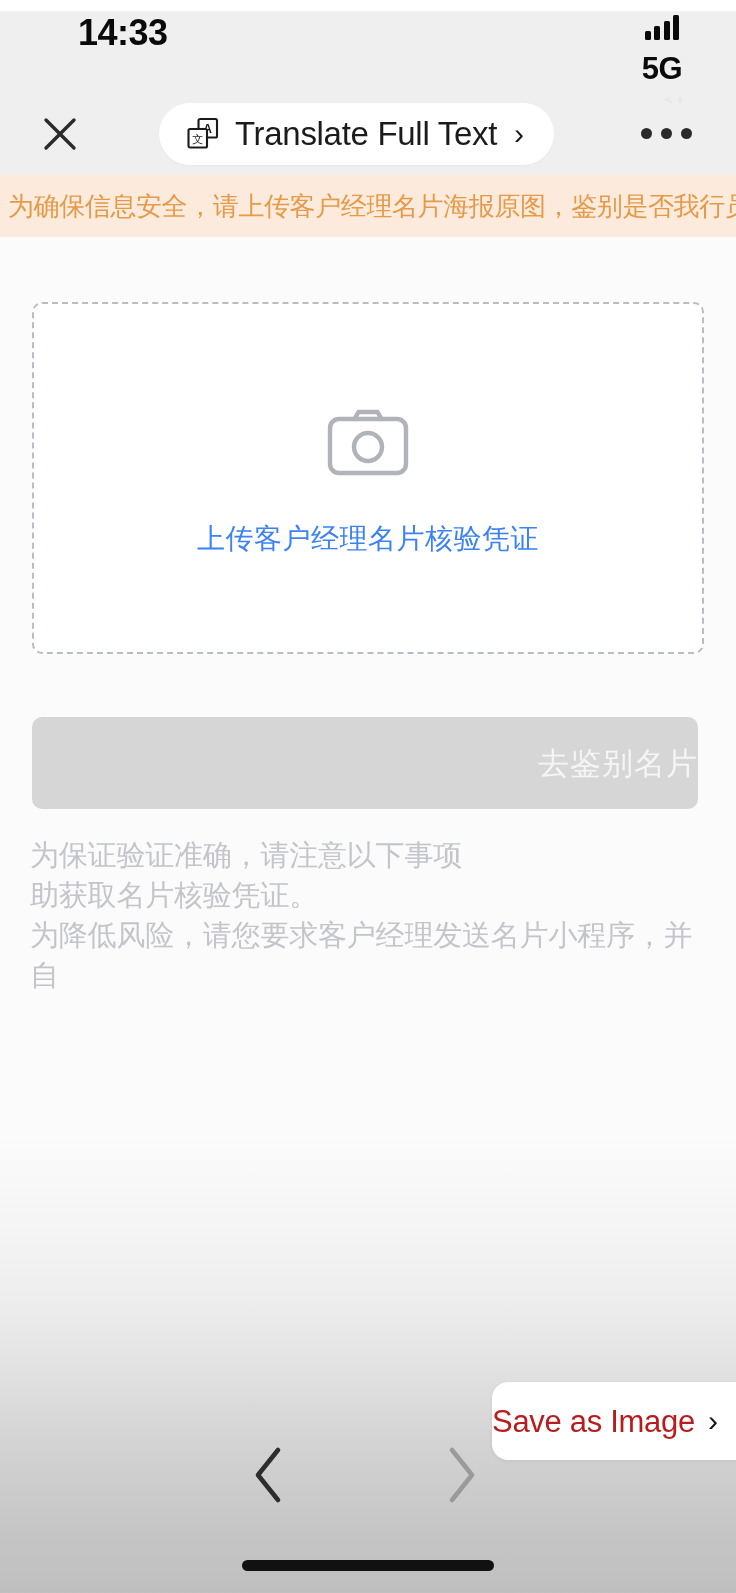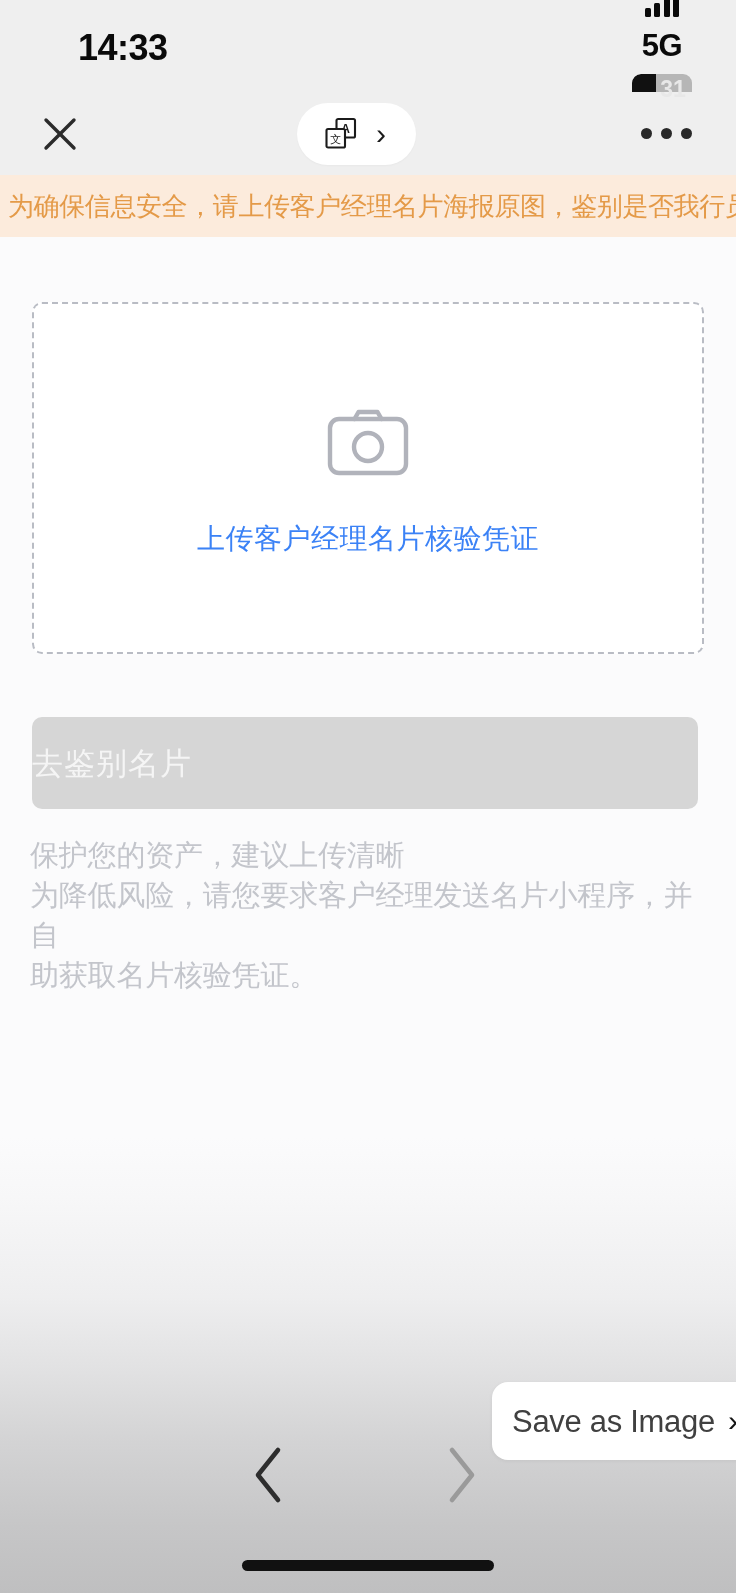--- a/index.html
+++ b/index.html
@@ -19,27 +19,26 @@
     position: relative;
     width: 736px;
     height: 1593px;
     background: #ffffff;
     overflow: hidden;
   }
 
   
   .status-bar {
     position: absolute;
-    top: 0;
+    top: 11px;
     left: 0;
     width: 736px;
     height: 92px;
     background: #efefef;
     display: flex;
-    align-items: center;
     justify-content: space-between;
     padding: 0 44px 0 78px;
     box-sizing: border-box;
   }
   .status-time {
     font-size: 36px;
     font-weight: bold;
     color: #0a0a0a;
     letter-spacing: -0.5px;
     line-height: 1;
@@ -241,21 +240,21 @@
     position: absolute;
     top: 480px;
     left: 32px;
     width: 666px;
     height: 92px;
     border-radius: 10px;
     background: #d6d6d6;
     border: none;
     display: flex;
     align-items: center;
-    justify-content: flex-start;
+    justify-content: flex-end;
     cursor: default;
     padding: 0;
   }
   .primary-btn-label {
     font-size: 31px;
     color: #f5f5f5;
     line-height: 1;
     letter-spacing: 1px;
   }
 
@@ -282,24 +281,23 @@
     height: 78px;
     background: #ffffff;
     border-radius: 16px 0 0 16px;
     display: flex;
     align-items: center;
     cursor: pointer;
     box-shadow: 0 1px 4px rgba(0,0,0,0.06);
   }
   .save-pill-label {
     font-size: 31px;
-    color: #404040;
+    color: #b91c1c;
     line-height: 1;
     white-space: nowrap;
-    padding-left: 20px;
     letter-spacing: -0.3px;
   }
   .save-chev {
     font-size: 30px;
     color: #141414;
     line-height: 1;
     margin-left: 13px;
     font-weight: 300;
   }
 
@@ -366,20 +364,21 @@
       </svg>
     </div>
 
     <div class="translate-pill">
       <svg width="36" height="36" viewBox="0 0 36 36">
         <rect x="13.5" y="3" width="18.5" height="18.5" rx="1.6" fill="#ffffff" stroke="#1b1b1b" stroke-width="2.1"></rect>
         <text x="22.7" y="16.6" font-family="'Liberation Sans',sans-serif" font-size="12" font-weight="bold" fill="#1b1b1b" text-anchor="middle">A</text>
         <rect x="3.5" y="13" width="18.5" height="18.5" rx="1.6" fill="#ffffff" stroke="#1b1b1b" stroke-width="2.1"></rect>
         <text x="12.7" y="26.8" font-family="'DejaVu Sans',sans-serif" font-size="11" fill="#1b1b1b" text-anchor="middle">文</text>
       </svg>
+      <span class="translate-label">Translate Full Text</span>
       <span class="chev-right">›</span>
     </div>
 
     <div class="more-btn">
       <span></span>
       <span></span>
       <span></span>
     </div>
   </div>
 
@@ -398,23 +397,23 @@
         </svg>
       </div>
       <div class="upload-hint">上传客户经理名片核验凭证</div>
     </div>
 
     <button class="primary-btn">
       <span class="primary-btn-label">去鉴别名片</span>
     </button>
 
     <div class="tips">
-      <p>保护您的资产，建议上传清晰</p>
+      <p>为保证验证准确，请注意以下事项</p>
+      <p>助获取名片核验凭证。</p>
       <p>为降低风险，请您要求客户经理发送名片小程序，并自</p>
-      <p>助获取名片核验凭证。</p>
     </div>
   </div>
 
   <div class="browser-nav">
     <div class="nav-arrow back">
       <svg width="44" height="66" viewBox="0 0 44 66">
         <polyline points="30,8 10,33 30,58" fill="none" stroke="#2d2d2d" stroke-width="4.6" stroke-linecap="round" stroke-linejoin="round"></polyline>
       </svg>
     </div>
     <div class="nav-arrow fwd">

